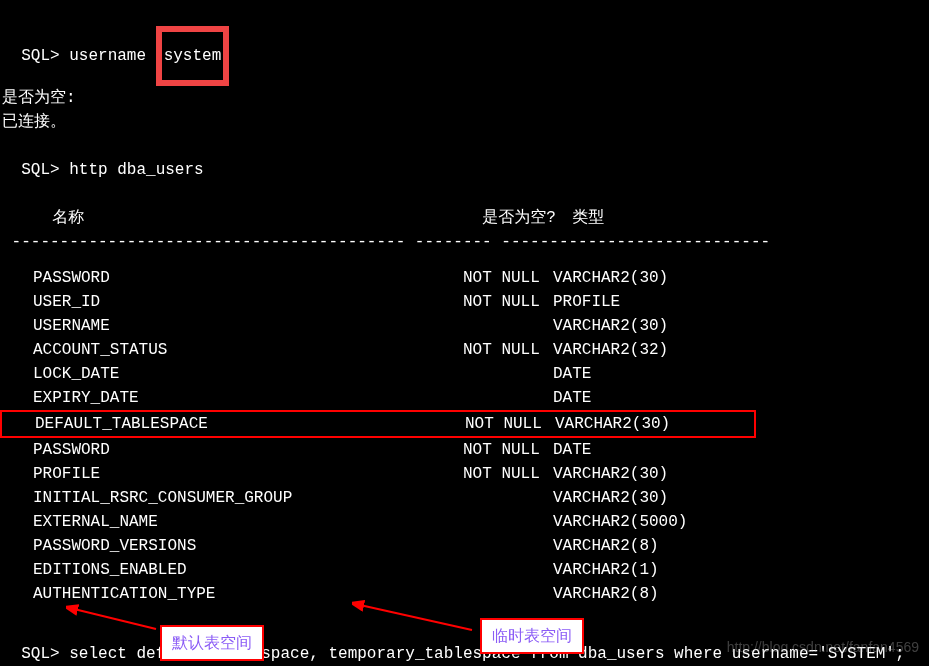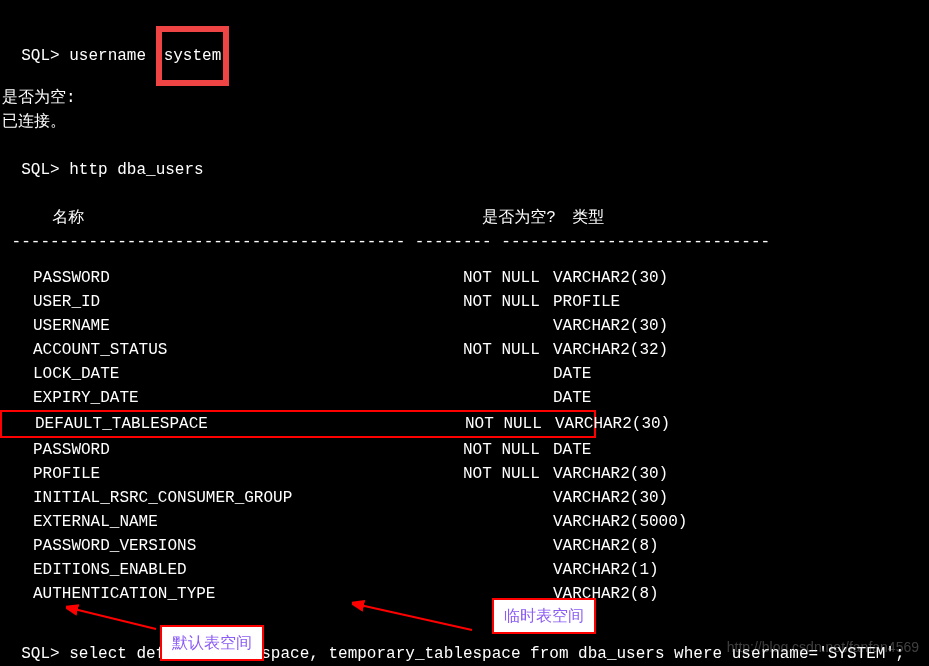--- a/index.html
+++ b/index.html
@@ -80,21 +80,21 @@
 
 <div class="spacer"></div>
 
 <div class="line indent"><span class="col-name">PASSWORD</span><span class="col-null">NOT NULL</span><span class="col-type">VARCHAR2(30)</span></div>
 <div class="line indent"><span class="col-name">USER_ID</span><span class="col-null">NOT NULL</span><span class="col-type">PROFILE</span></div>
 <div class="line indent"><span class="col-name">USERNAME</span><span class="col-null"></span><span class="col-type">VARCHAR2(30)</span></div>
 <div class="line indent"><span class="col-name">ACCOUNT_STATUS</span><span class="col-null">NOT NULL</span><span class="col-type">VARCHAR2(32)</span></div>
 <div class="line indent"><span class="col-name">LOCK_DATE</span><span class="col-null"></span><span class="col-type">DATE</span></div>
 <div class="line indent"><span class="col-name">EXPIRY_DATE</span><span class="col-null"></span><span class="col-type">DATE</span></div>
 
-<div class="red-box-block" style="width:596px;">
+<div class="red-box-block" style="width:756px;">
   <div class="line indent"><span class="col-name">DEFAULT_TABLESPACE</span><span class="col-null">NOT NULL</span><span class="col-type">VARCHAR2(30)</span></div>
 </div>
 
 <div class="line indent"><span class="col-name">PASSWORD</span><span class="col-null">NOT NULL</span><span class="col-type">DATE</span></div>
 <div class="line indent"><span class="col-name">PROFILE</span><span class="col-null">NOT NULL</span><span class="col-type">VARCHAR2(30)</span></div>
 <div class="line indent"><span class="col-name">INITIAL_RSRC_CONSUMER_GROUP</span><span class="col-null"></span><span class="col-type">VARCHAR2(30)</span></div>
 <div class="line indent"><span class="col-name">EXTERNAL_NAME</span><span class="col-null"></span><span class="col-type">VARCHAR2(5000)</span></div>
 <div class="line indent"><span class="col-name">PASSWORD_VERSIONS</span><span class="col-null"></span><span class="col-type">VARCHAR2(8)</span></div>
 <div class="line indent"><span class="col-name">EDITIONS_ENABLED</span><span class="col-null"></span><span class="col-type">VARCHAR2(1)</span></div>
 <div class="line indent"><span class="col-name">AUTHENTICATION_TYPE</span><span class="col-null"></span><span class="col-type">VARCHAR2(8)</span></div>
@@ -124,17 +124,17 @@
           <path d="M0,0 L0,6 L8,3 z" fill="#ff0000"></path>
         </marker>
       </defs>
       <line x1="120" y1="30" x2="8" y2="5" stroke="#ff0000" stroke-width="2" marker-end="url(#ah2)"></line>
     </svg>
 </div>
 
 <div class="annotation" style="left:160px; top:625px;">
   <span>默认表空间</span>
 </div>
-<div class="annotation" style="left:480px; top:598px;margin-left:12px;">
+<div class="annotation" style="left:480px; top:618px;">
   <span>临时表空间</span>
 </div>
 
 <div class="watermark">http://blog.csdn.net/fanfan4569</div>
 
 </body></html>

